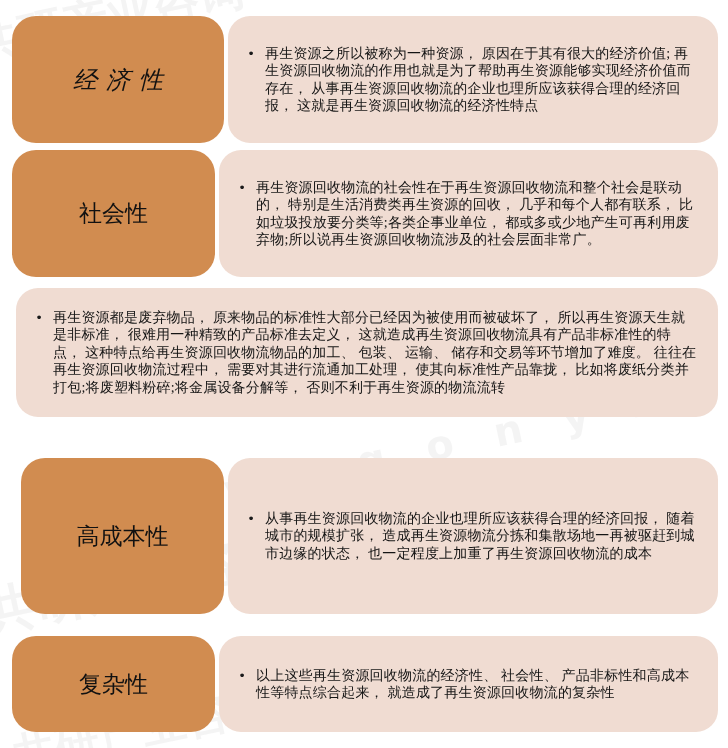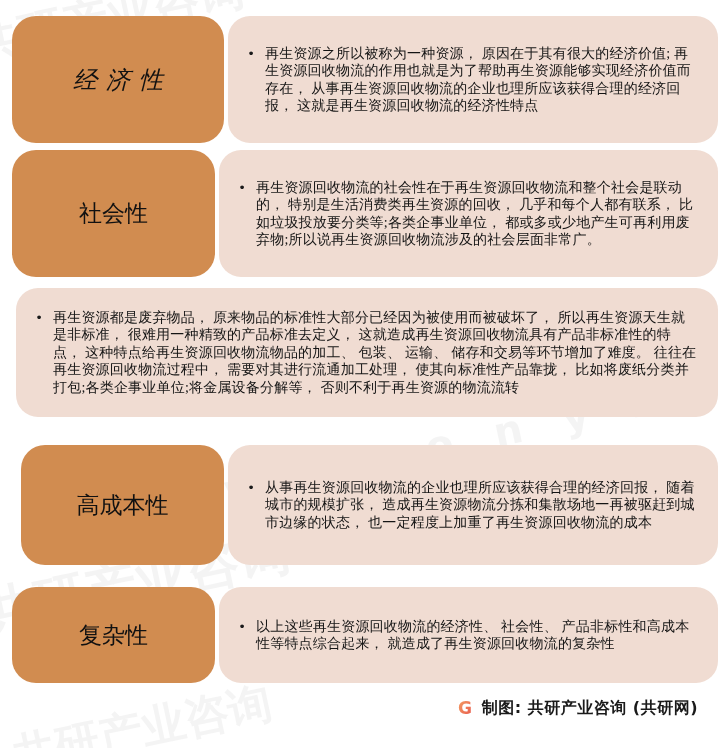--- a/index.html
+++ b/index.html
@@ -28,21 +28,21 @@
   .wm-3{top:548px;left:-20px;font-size:52px;}
   .wm-4{top:700px;left:10px;font-size:44px;}
   .wm-5{top:716px;left:560px;font-size:34px;letter-spacing:10px;}
 
   .content{position:relative;z-index:1;padding:0 10px 0 12px;}
 
   .row{display:flex;align-items:stretch;}
   .row-1{margin-top:16px;height:127px;}
   .row-2{margin-top:7px;height:127px;}
   .row-3{margin-top:11px;height:129px;}
-  .row-4{margin-top:28px;height:120px;padding-left:9px;}
+  .row-4{margin-top:41px;height:156px;padding-left:9px;}
   .row-5{margin-top:22px;height:96px;}
 
   .label-box{
     width:203px;
     flex:none;
     background:#D18C50;
     border-radius:24px;
     display:flex;
     align-items:center;
     justify-content:center;
@@ -135,21 +135,21 @@
         <span class="bullet">•</span>
         <p class="desc">再生资源回收物流的社会性在于再生资源回收物流和整个社会是联动的， 特别是生活消费类再生资源的回收， 几乎和每个人都有联系， 比如垃圾投放要分类等;各类企事业单位， 都或多或少地产生可再利用废弃物;所以说再生资源回收物流涉及的社会层面非常广。</p>
       </div>
     </div>
   </div>
 
   <div class="row row-3">
     <div class="desc-box">
       <div class="desc-inner">
         <span class="bullet">•</span>
-        <p class="desc">再生资源都是废弃物品， 原来物品的标准性大部分已经因为被使用而被破坏了， 所以再生资源天生就是非标准， 很难用一种精致的产品标准去定义， 这就造成再生资源回收物流具有产品非标准性的特点， 这种特点给再生资源回收物流物品的加工、 包装、 运输、 储存和交易等环节增加了难度。 往往在再生资源回收物流过程中， 需要对其进行流通加工处理， 使其向标准性产品靠拢， 比如将废纸分类并打包;各类企事业单位;将金属设备分解等， 否则不利于再生资源的物流流转</p>
+        <p class="desc">再生资源都是废弃物品， 原来物品的标准性大部分已经因为被使用而被破坏了， 所以再生资源天生就是非标准， 很难用一种精致的产品标准去定义， 这就造成再生资源回收物流具有产品非标准性的特点， 这种特点给再生资源回收物流物品的加工、 包装、 运输、 储存和交易等环节增加了难度。 往往在再生资源回收物流过程中， 需要对其进行流通加工处理， 使其向标准性产品靠拢， 比如将废纸分类并打包;将废塑料粉碎;将金属设备分解等， 否则不利于再生资源的物流流转</p>
       </div>
     </div>
   </div>
 
   <div class="row row-4">
     <div class="label-box">
       <span>高成本性</span>
     </div>
     <div class="desc-box">
       <div class="desc-inner">

